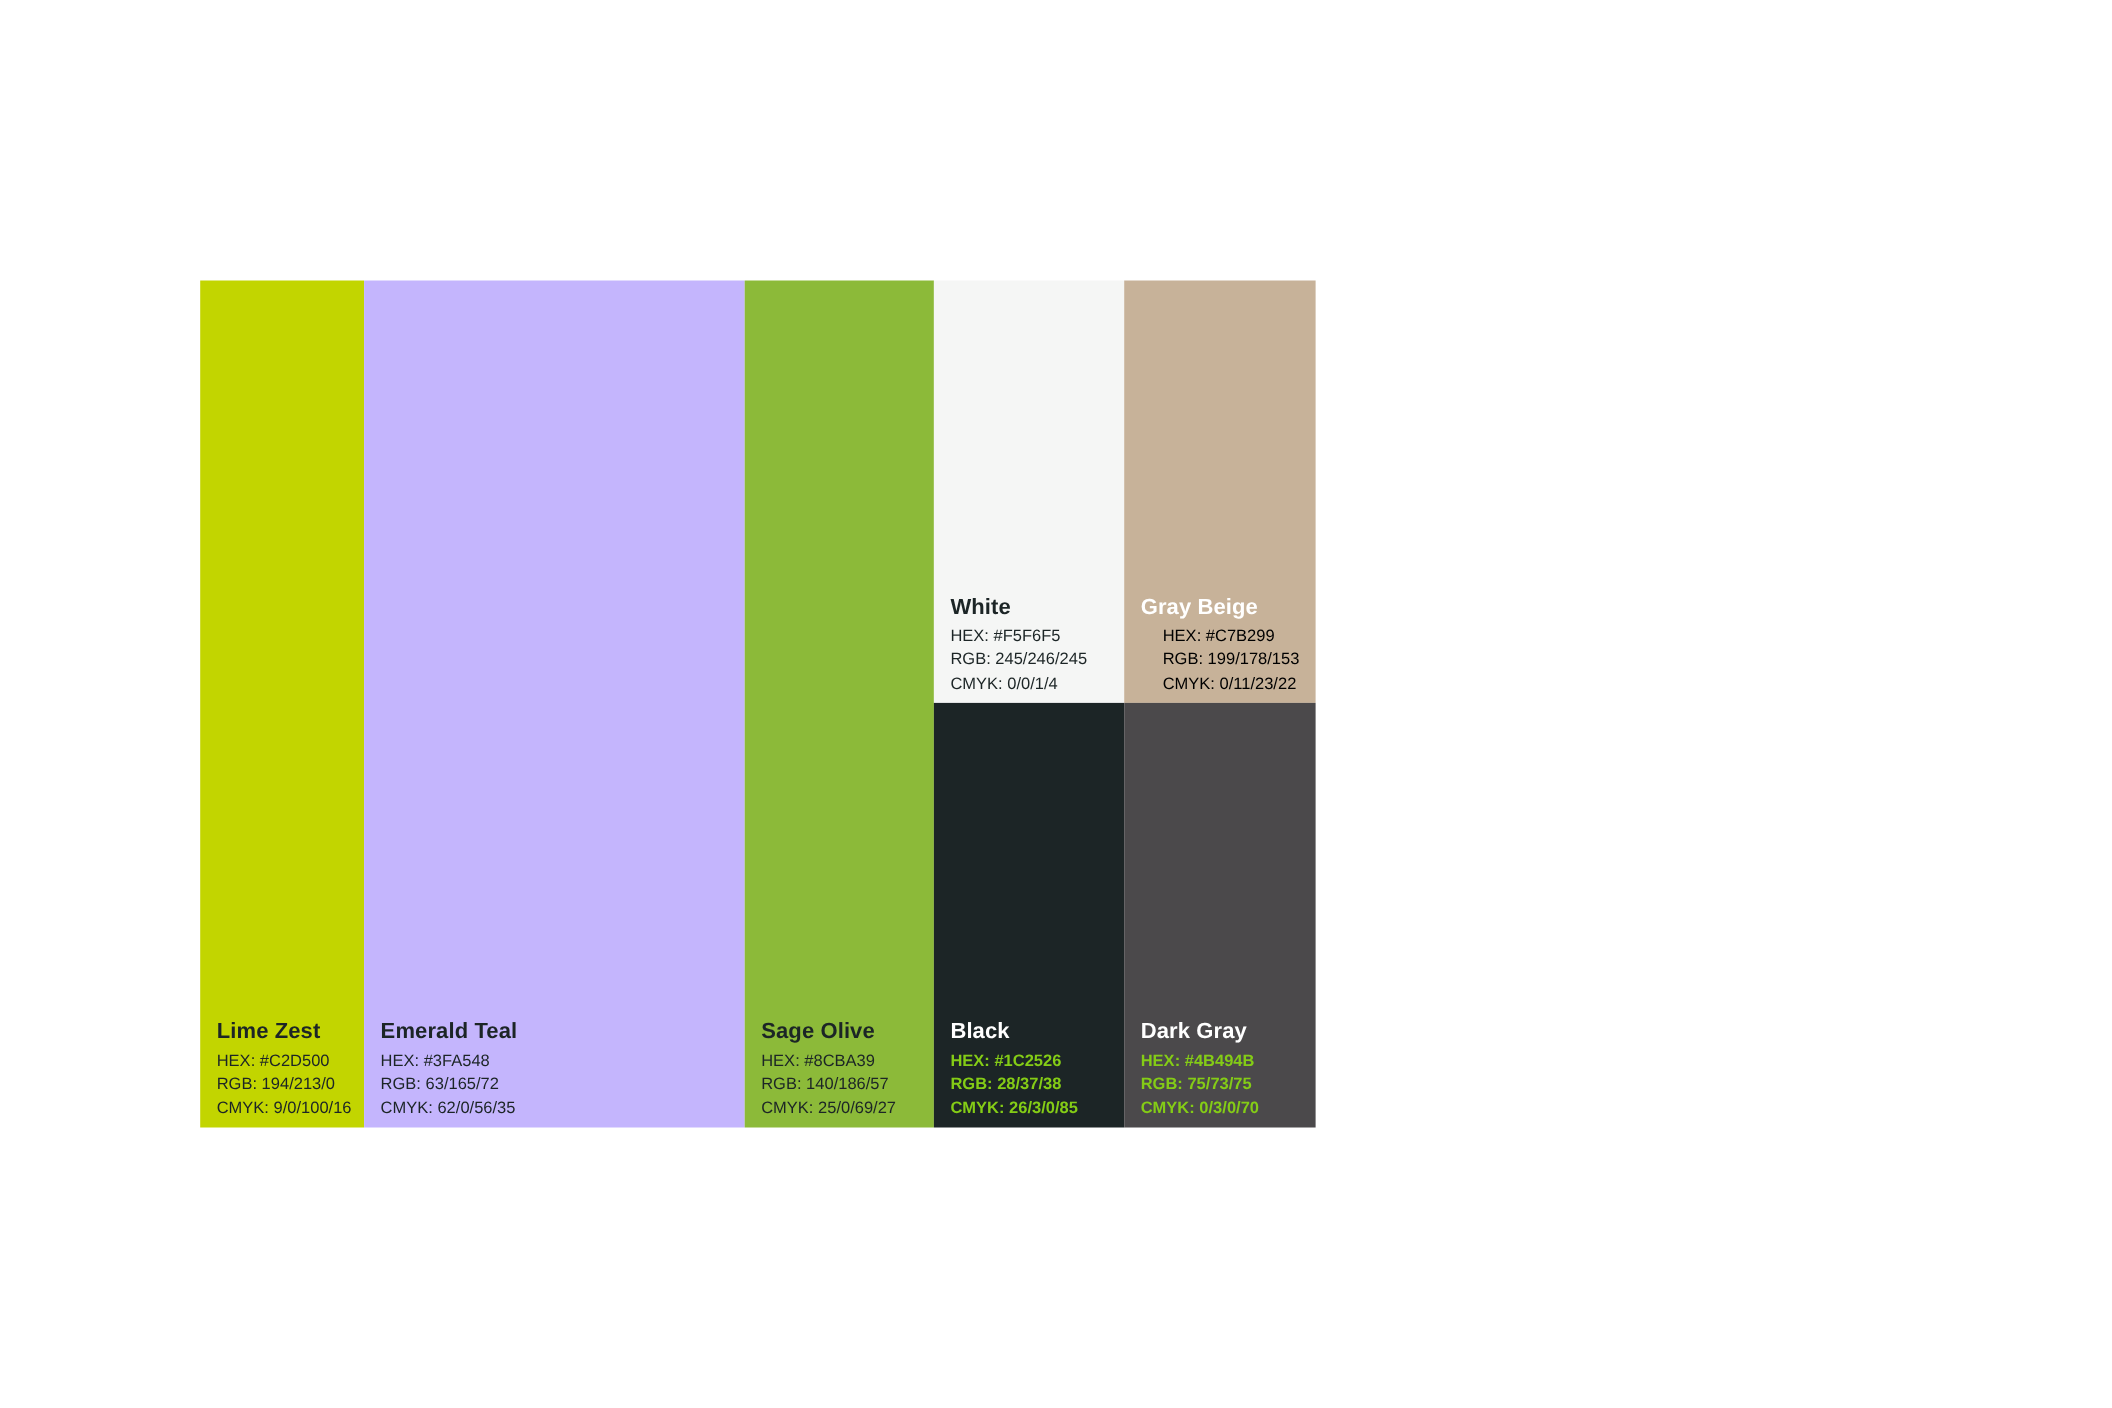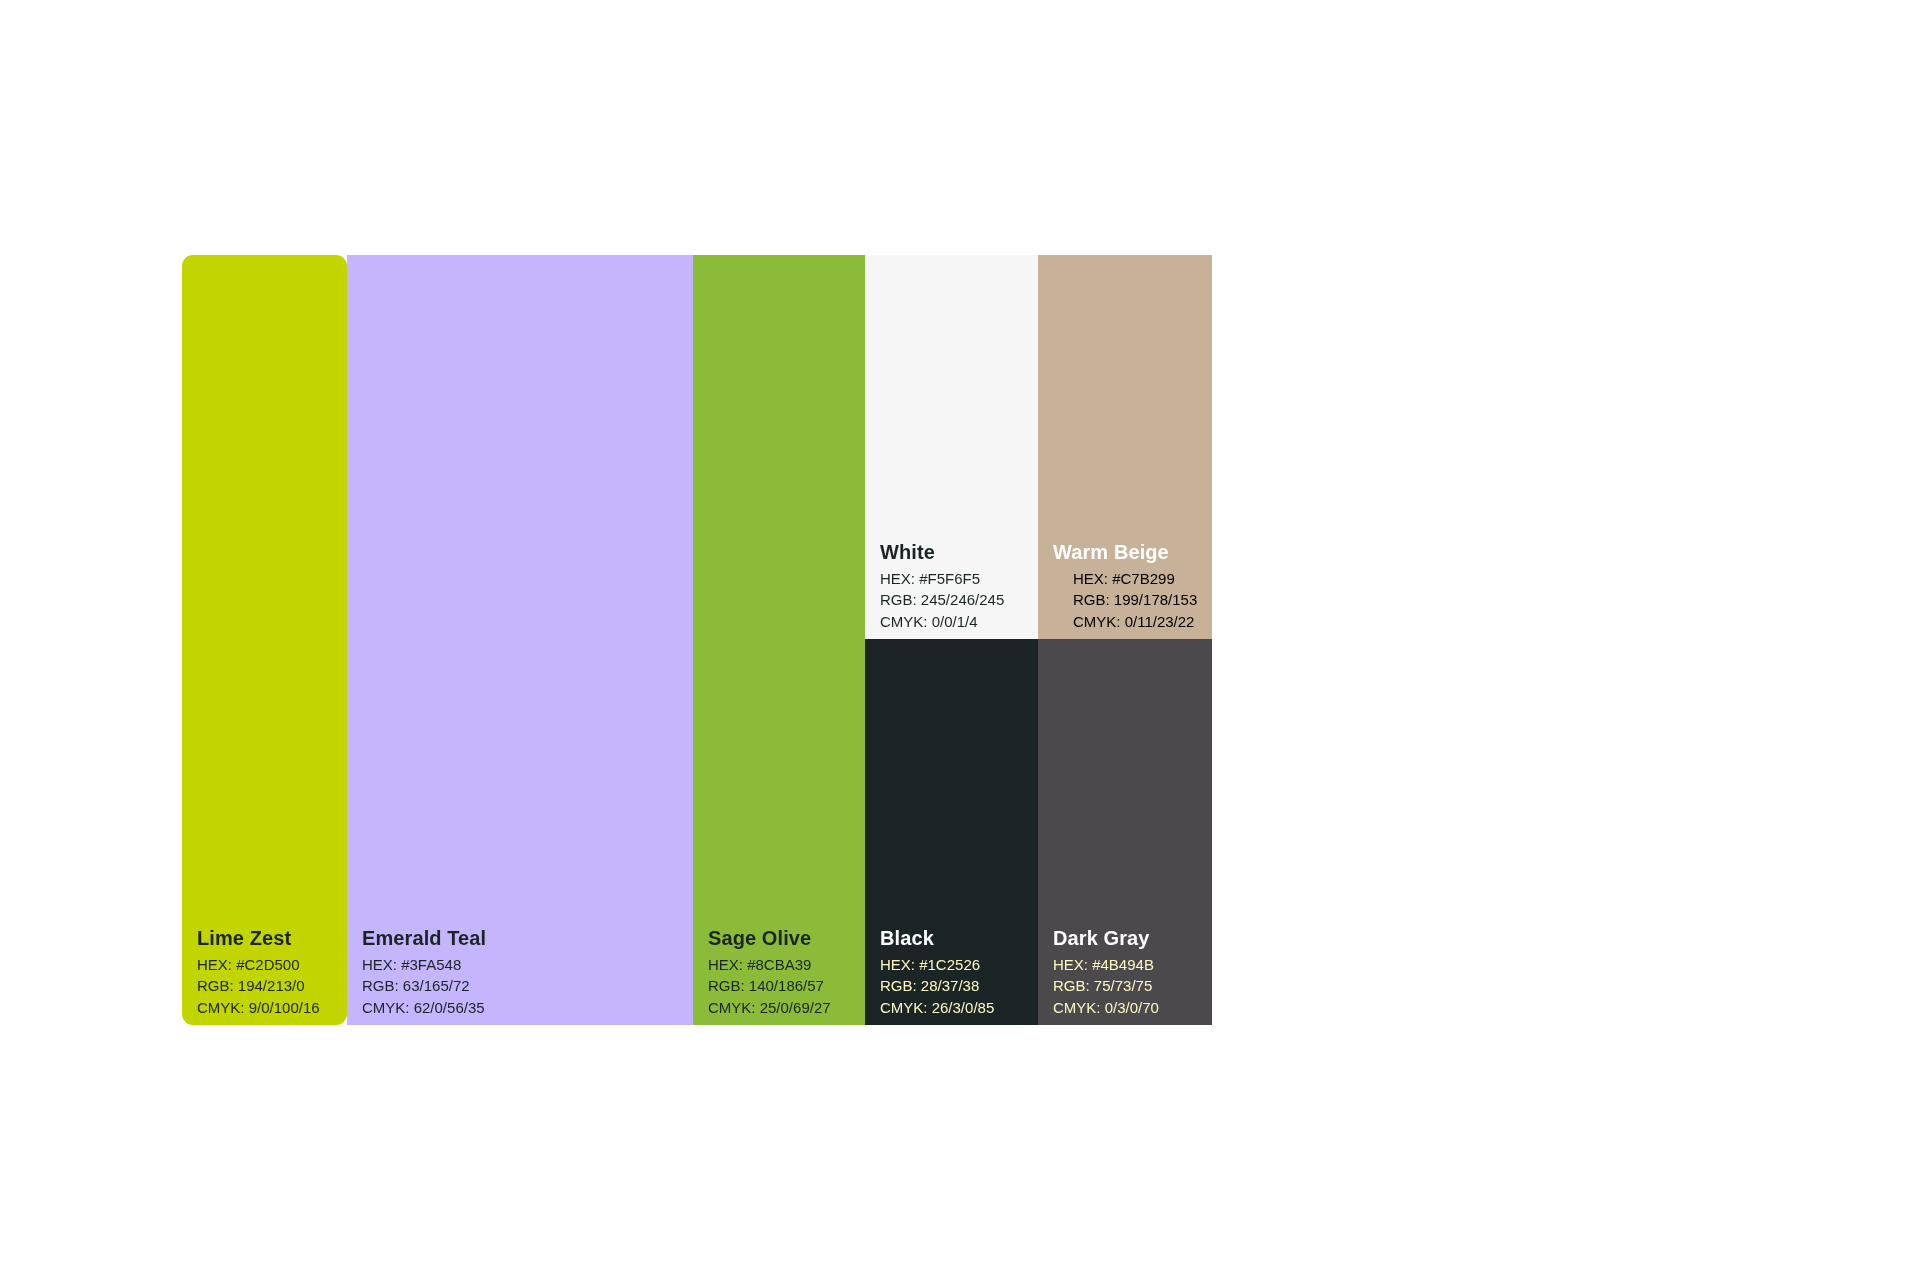--- a/index.html
+++ b/index.html
@@ -65,29 +65,29 @@
     flex-direction: row;
     flex: 1 1 auto;
   }
   .stack-row .swatch {
     height: 100%;
   }
 
   .dark-text  { color: #1c2526; }
   .light-text { color: #ffffff; }
   .beige-sub  { color: #000000; margin-left: 20px; }
-  .gray-sub   { color: #fef9c3; }
+  .gray-sub   { color: #84cc16; font-weight: bold; }
 </style>
 </head>
 <body style="background: rgb(255, 255, 255);">
 
 <div id="palette-board">
 
 
-  <div class="swatch" id="sw-lime-zest" style="width: 165px; background-color: rgb(194, 213, 0); border-radius: 11px;">
+  <div class="swatch" id="sw-lime-zest" style="width: 149px; background-color: rgb(194, 213, 0);">
     <div class="swatch-info">
       <div class="swatch-name dark-text">Lime Zest</div>
       <div class="swatch-line dark-text">HEX: #C2D500</div>
       <div class="swatch-line dark-text">RGB: 194/213/0</div>
       <div class="swatch-line dark-text">CMYK: 9/0/100/16</div>
     </div>
   </div>
 
   <div class="swatch" id="sw-emerald-teal" style="width: 346px; background-color: #c4b5fd;">
     <div class="swatch-info">
@@ -115,21 +115,21 @@
         <div class="swatch-info">
           <div class="swatch-name dark-text">White</div>
           <div class="swatch-line dark-text">HEX: #F5F6F5</div>
           <div class="swatch-line dark-text">RGB: 245/246/245</div>
           <div class="swatch-line dark-text">CMYK: 0/0/1/4</div>
         </div>
       </div>
 
       <div class="swatch" id="sw-warm-beige" style="width: 174px; background-color: rgb(199, 178, 153);">
         <div class="swatch-info">
-          <div class="swatch-name light-text">Warm Beige</div>
+          <div class="swatch-name light-text">Gray Beige</div>
           <div class="swatch-line beige-sub">HEX: #C7B299</div>
           <div class="swatch-line beige-sub">RGB: 199/178/153</div>
           <div class="swatch-line beige-sub">CMYK: 0/11/23/22</div>
         </div>
       </div>
 
     </div>
 
     <div class="stack-row" style="height:386px;">
 

